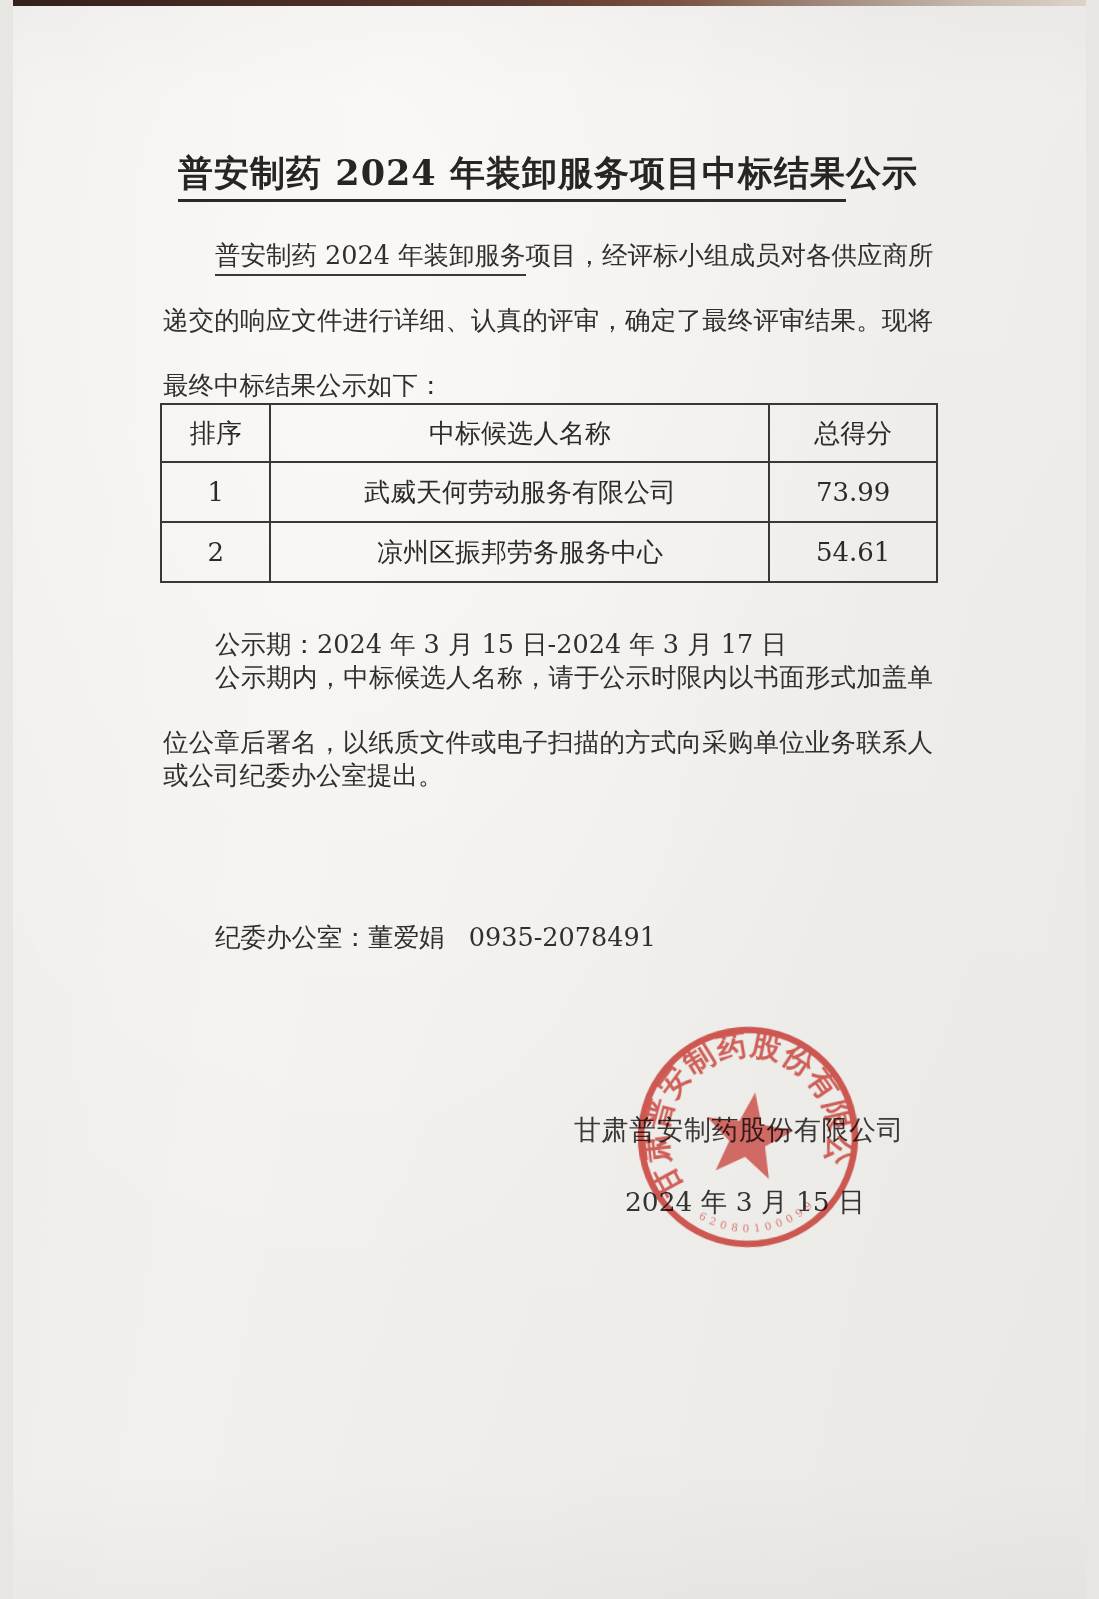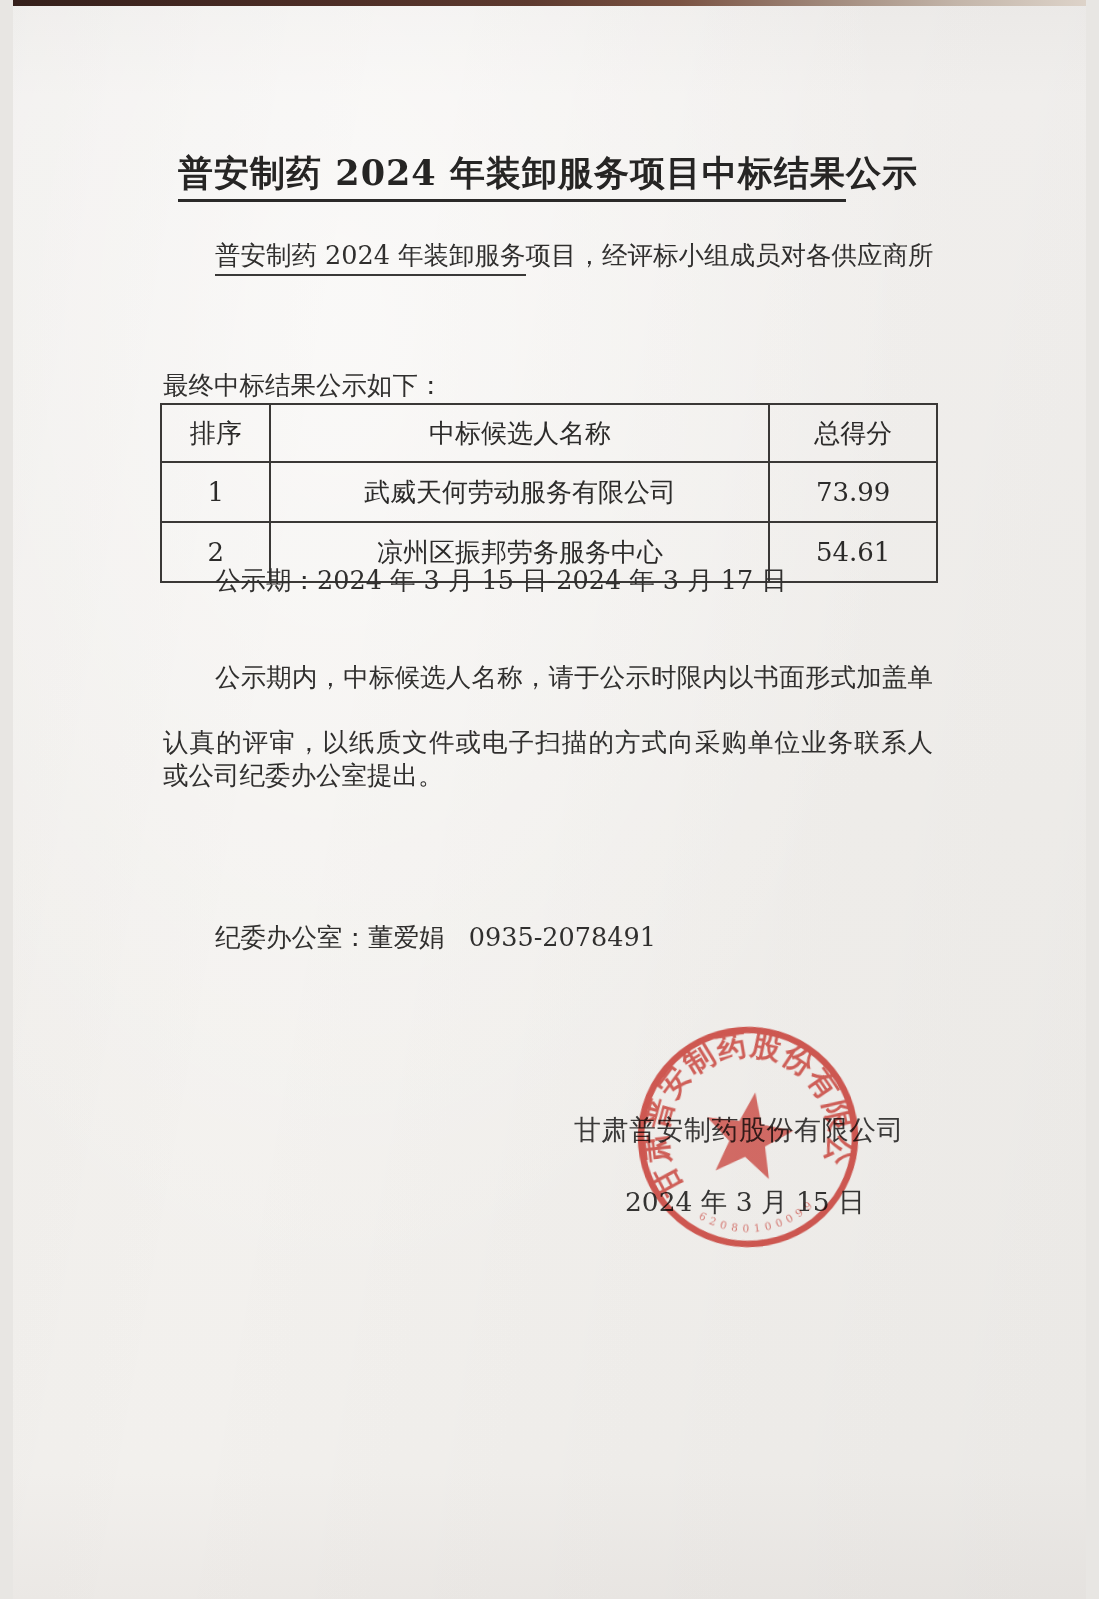--- a/index.html
+++ b/index.html
@@ -72,20 +72,21 @@
 
   <div class="top-strip"></div>
 
   <div class="doc-title">
     <span class="t-underline">普安制药 2024 年装卸服务项目中标结果</span><span>公示</span>
   </div>
 
   <div class="bodyline indent fit" style="top:223px">
     <span class="underlined">普安制药 2024 年装卸服务</span><span>项目，经评标小组成员对各供应商所</span>
   </div>
+  <div class="bodyline stretch" style="top:288px">递交的响应文件进行详细、认真的评审，确定了最终评审结果。现将</div>
   <div class="bodyline fit" style="top:353px">最终中标结果公示如下：</div>
 
   <table class="result-table">
     <colgroup>
       <col class="col-rank">
         <col class="col-name">
         <col class="col-score">
     </colgroup>
     <thead>
       <tr>
@@ -101,24 +102,24 @@
         <td>73.99</td>
       </tr>
       <tr>
         <td>2</td>
         <td>凉州区振邦劳务服务中心</td>
         <td>54.61</td>
       </tr>
     </tbody>
   </table>
 
-  <div class="bodyline indent fit" style="top:548px">公示期：2024 年 3 月 15 日-2024 年 3 月 17 日</div>
+  <div class="bodyline indent fit" style="top:612px">公示期：2024 年 3 月 15 日-2024 年 3 月 17 日</div>
 
   <div class="bodyline indent stretch" style="top:645px">公示期内，中标候选人名称，请于公示时限内以书面形式加盖单</div>
-  <div class="bodyline stretch" style="top:710px">认真的评审，以纸质文件或电子扫描的方式向采购单位业务联系人</div>
+  <div class="bodyline stretch" style="top:710px">位公章后署名，以纸质文件或电子扫描的方式向采购单位业务联系人</div>
   <div class="bodyline fit" style="top:743px">或公司纪委办公室提出。</div>
 
   <div class="bodyline indent pre" style="top:905px">纪委办公室：董爱娟   0935-2078491</div>
 
   <div class="signature">甘肃普安制药股份有限公司</div>
   <div class="sign-date">2024 年 3 月 15 日</div>
 
   <svg class="stamp" viewBox="0 0 250 250" aria-hidden="true">
     <defs>
       <path id="sealTopArc" d="M 57.8 172 A 82 82 0 1 1 192.2 172" fill="none"></path>

